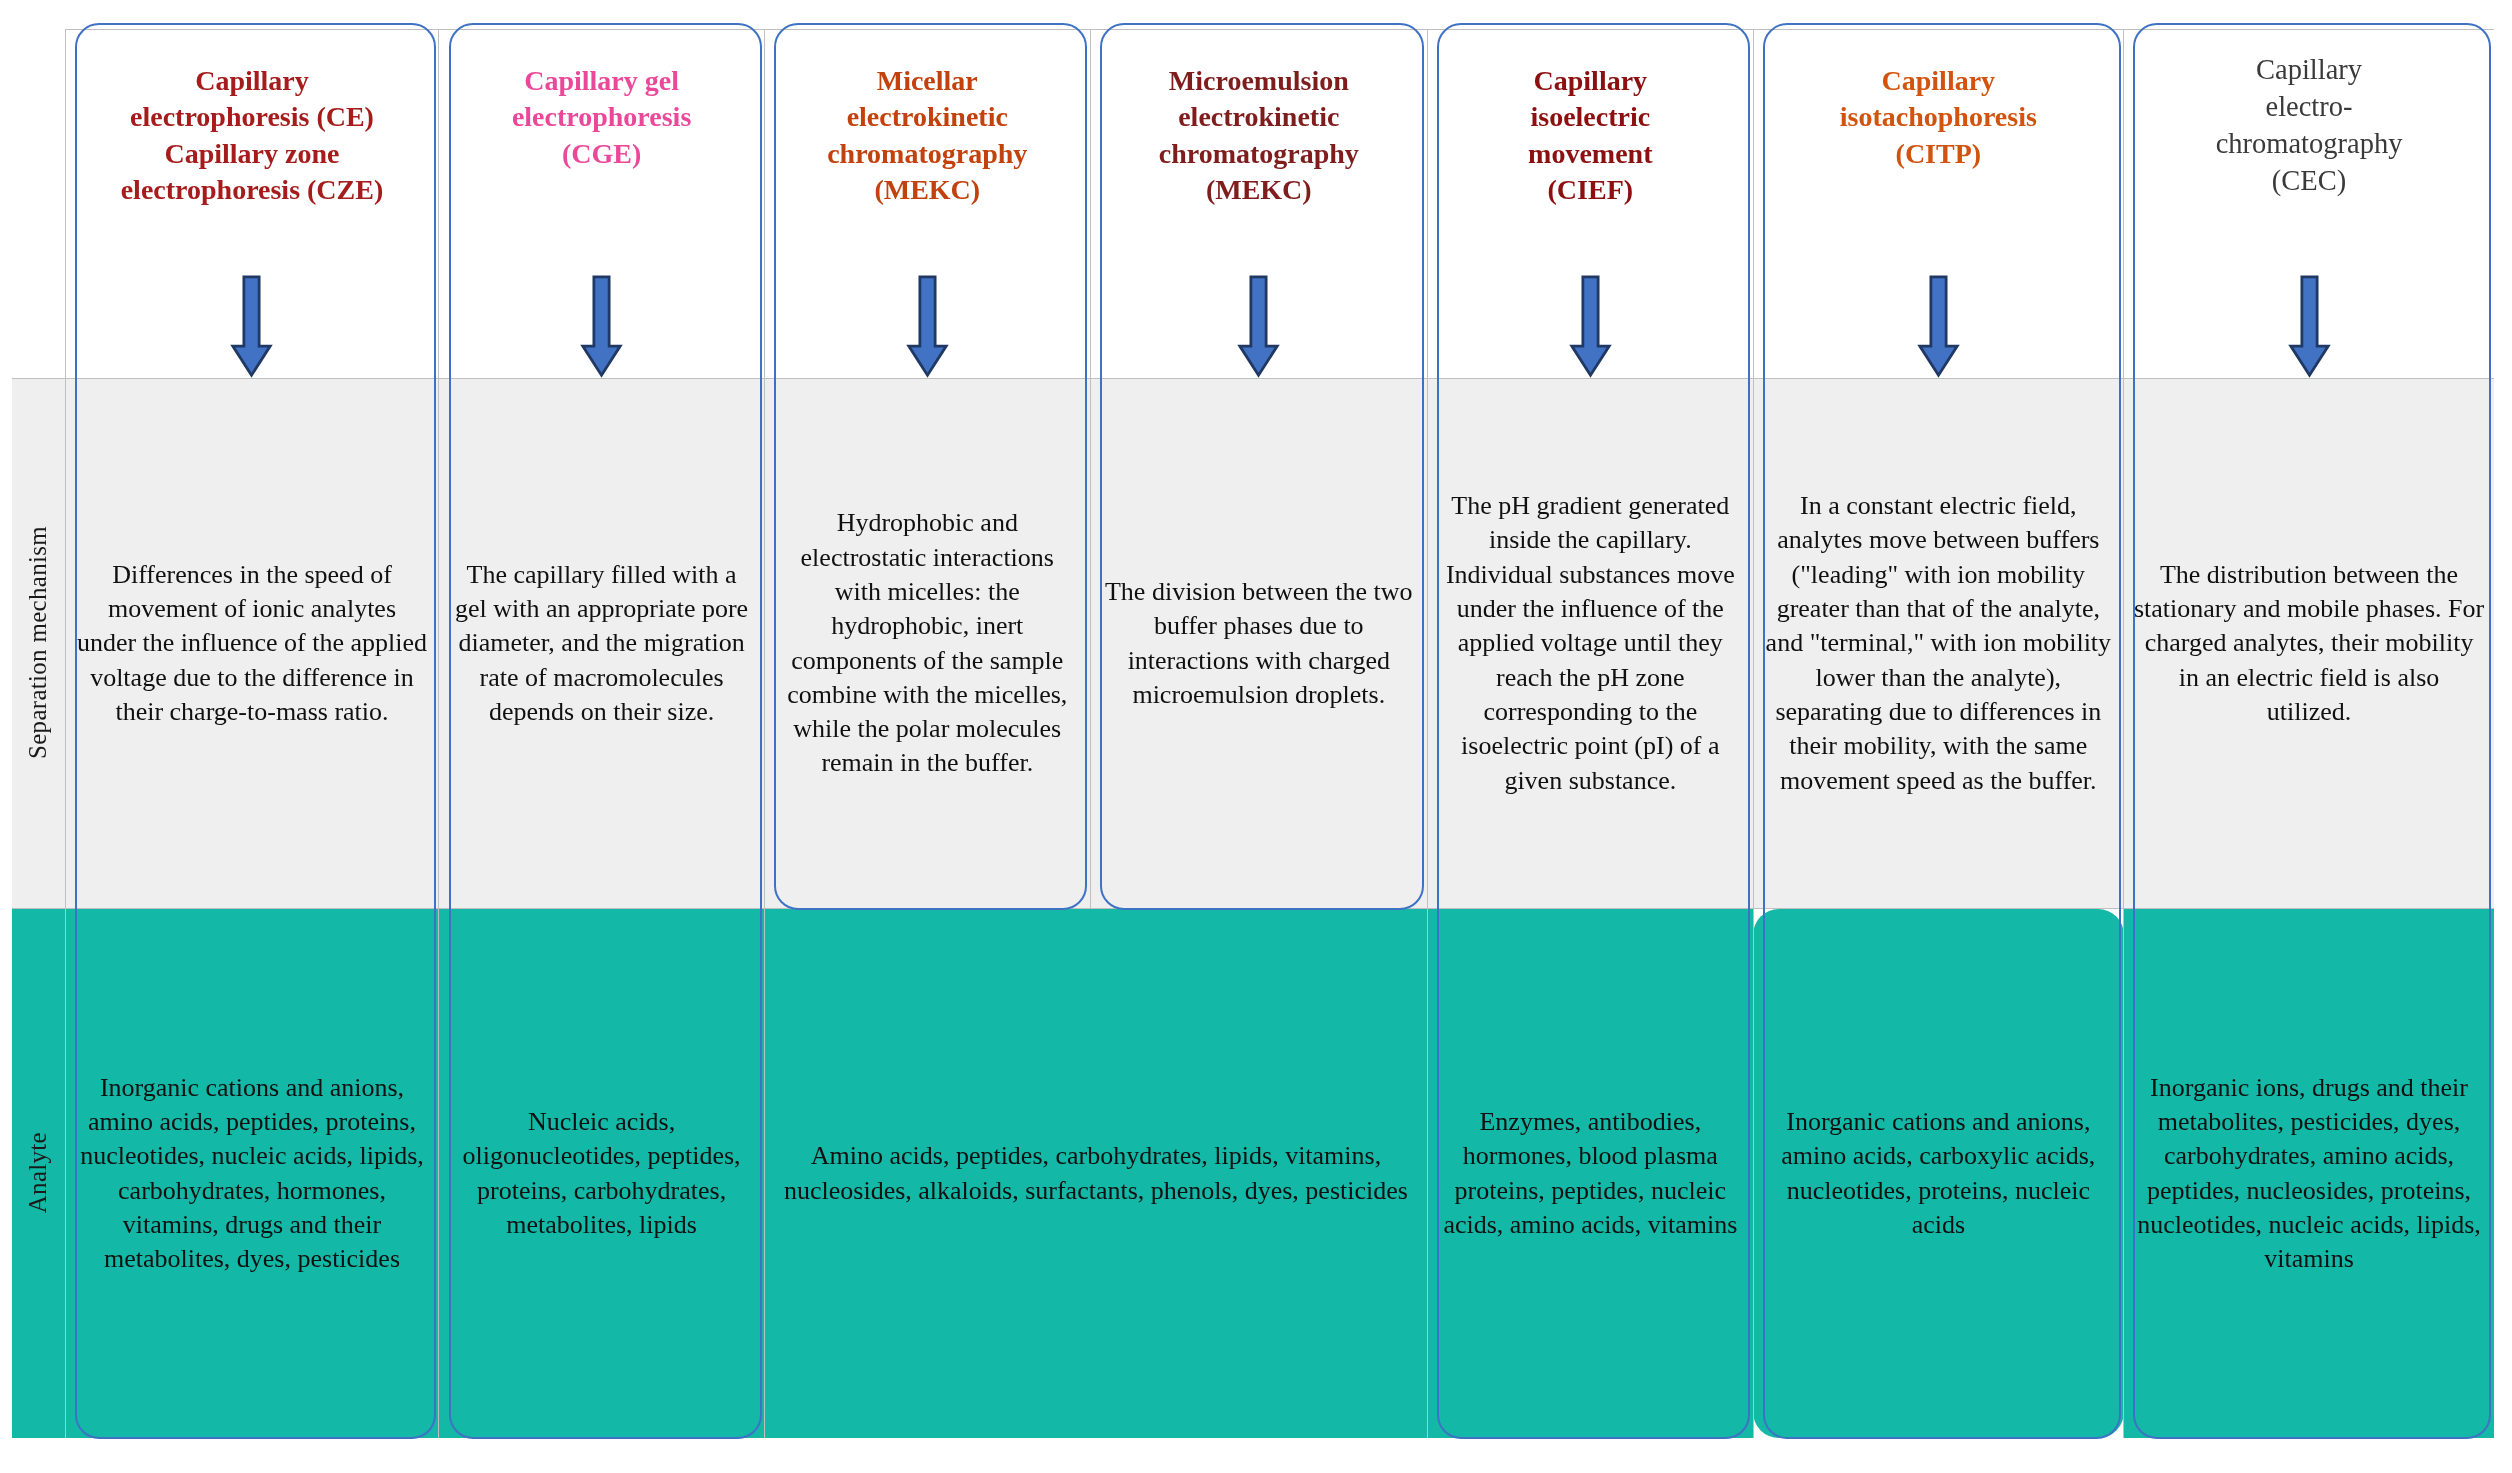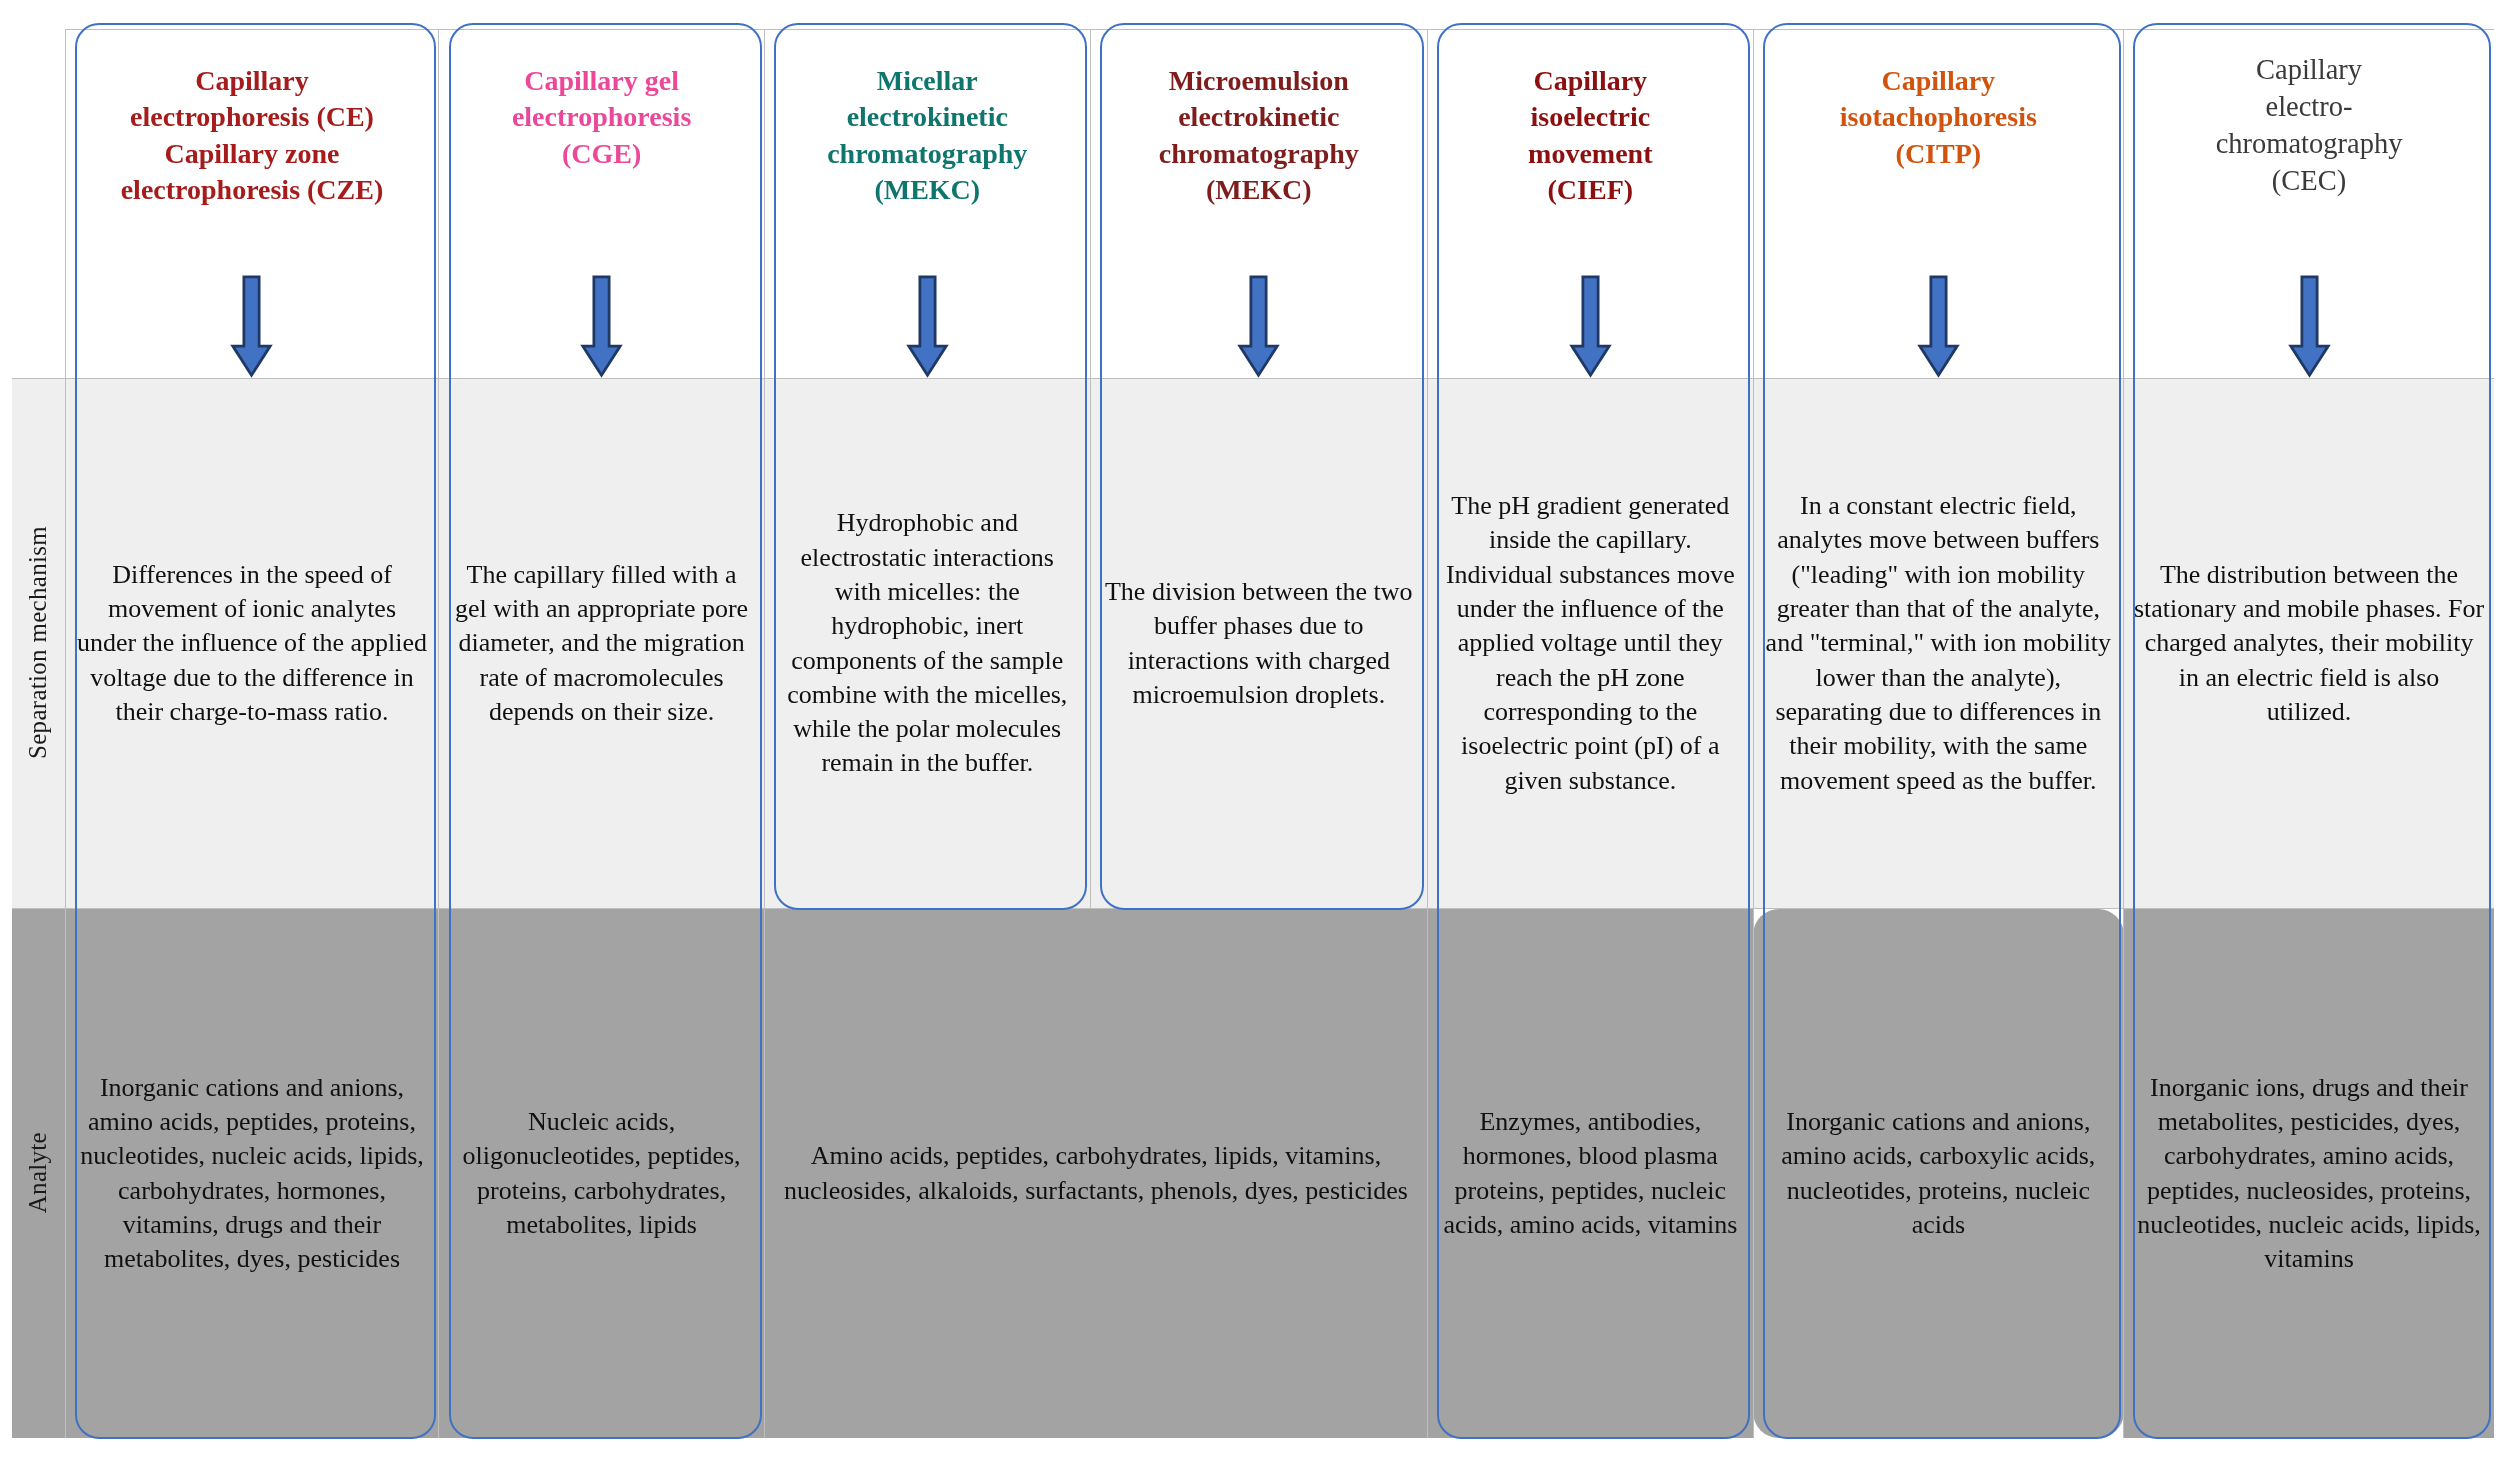--- a/index.html
+++ b/index.html
@@ -70,21 +70,21 @@
     margin-bottom:0px;
   }
   .arrow svg{display:block;}
 
   
   td.sep{
     background:#efefef;
     height:529px;
   }
   td.ana{
-    background:#a3a3a3;
+    background:#14b8a6;
     height:529px;
   }
   .cell-txt{
     font-size:26px;
     line-height:1.32;
     text-align:center;
     color:#101010;
     padding:7px 11px;
     box-sizing:border-box;
   }
@@ -147,21 +147,21 @@
           <div class="arrow">
             <svg width="43" height="104" viewBox="0 0 62 150">
               <polygon points="20,4 42,4 42,104 58,104 31,146 4,104 20,104" fill="#4272C4" stroke="#1F3864" stroke-width="4"></polygon>
             </svg>
           </div>
         </div>
       </td>
 
       <td>
         <div class="hdr-wrap">
-          <div class="hdr-title" style="color:#0f766e">
+          <div class="hdr-title" style="color:#c2410c">
             <span>Micellar</span><br>
             <span>electrokinetic</span><br>
             <span>chromatography</span><br>
             <span>(MEKC)</span>
           </div>
           <div class="arrow">
             <svg width="43" height="104" viewBox="0 0 62 150">
               <polygon points="20,4 42,4 42,104 58,104 31,146 4,104 20,104" fill="#4272C4" stroke="#1F3864" stroke-width="4"></polygon>
             </svg>
           </div>

